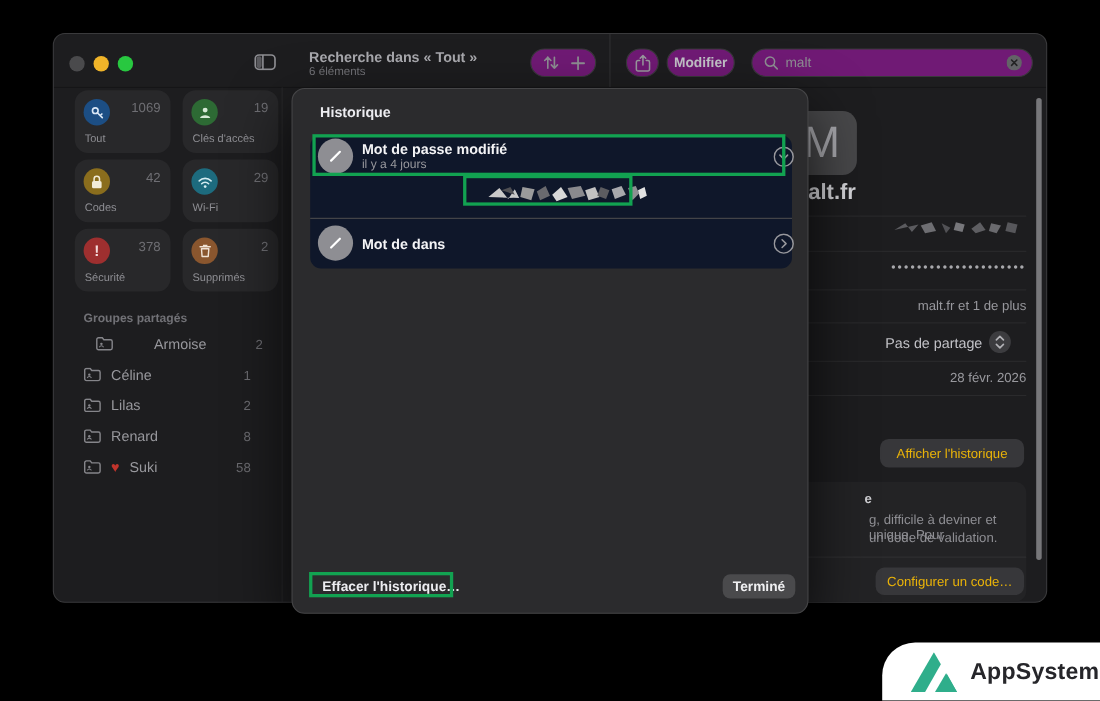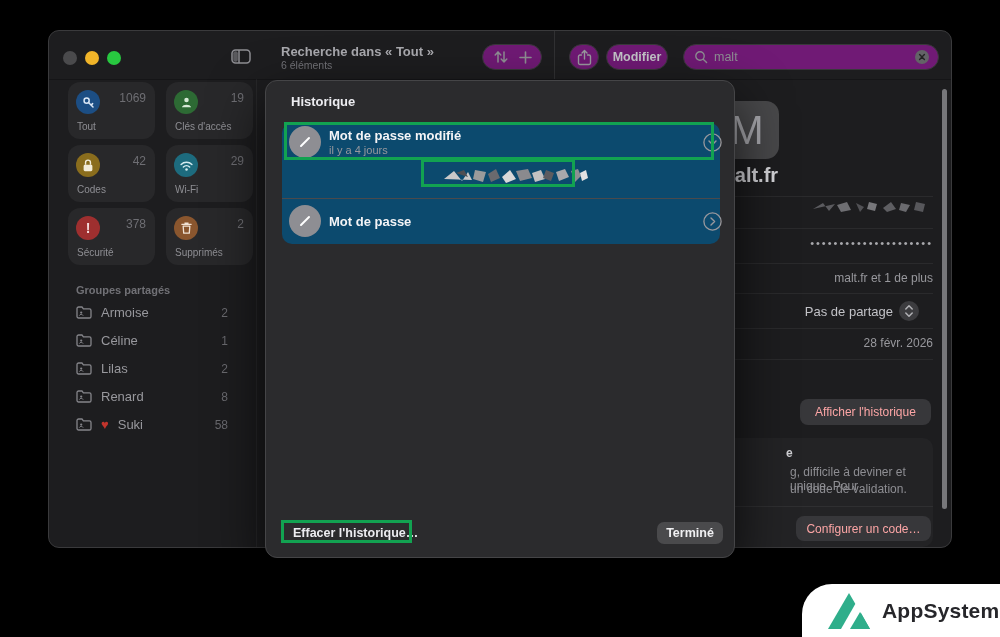--- a/index.html
+++ b/index.html
@@ -30,29 +30,29 @@
   .grp-label{font-size:13px;color:#98989d;margin-left:9px;}
   .grp-count{position:absolute;right:14px;font-size:12px;color:#6a6a6f;}
   .heart{color:#c2342c;font-size:13px;margin-left:9px;}
   
   .drow-sep{left:565px;height:1px;width:367px;background:rgba(255,255,255,0.06);}
   .dval{font-size:12px;color:#98989d;text-align:right;}
   .avatar{left:714px;top:100px;width:64px;height:58px;background:#48484a;border-radius:13px;
           color:#a9a9ae;font-size:40px;font-weight:300;display:flex;align-items:center;justify-content:center;}
   .site-title{left:716px;top:163px;font-size:20px;font-weight:bold;color:#d6d6da;}
   .pill-btn{background:#37373a;border-radius:8px;display:flex;align-items:center;justify-content:center;
-            font-size:12px;color:#fca5a5;}
+            font-size:12px;color:#eab308;}
   .card{left:560px;top:437px;width:372px;height:109px;background:#232325;border-radius:10px;}
   .card-line{font-size:12px;color:#8e8e93;}
   .scrollbar{left:941px;top:88px;width:5px;height:420px;background:#87878b;border-radius:3px;opacity:.85;}
   
   .modal{left:265px;top:80px;width:470px;height:478px;background:#2b2b2d;border:1px solid #454547;
          border-radius:12px;box-sizing:border-box;box-shadow:0 22px 55px rgba(0,0,0,.75);}
   .modal-title{left:25px;top:13px;font-size:13px;font-weight:bold;color:#ececf0;}
-  .hist-group{left:16px;top:42px;width:438px;height:121px;background:#0c4a6e;border-radius:10px;}
+  .hist-group{left:16px;top:42px;width:438px;height:121px;background:#0f172a;border-radius:10px;}
   .hist-divider{left:0;top:75px;width:438px;height:1px;background:#4a4a4c;}
   .pcircle{width:32px;height:32px;border-radius:50%;background:#8e8e93;display:flex;align-items:center;justify-content:center;}
   .row-title{font-size:13px;font-weight:bold;color:#f4f4f6;}
   .row-sub{font-size:11px;color:#98989d;}
   .footer-clear{font-size:12.5px;font-weight:600;color:#ececf0;}
   .done-btn{left:391px;top:441px;width:66px;height:22px;background:#4a4a4c;border-radius:7px;
             display:flex;align-items:center;justify-content:center;font-size:12.5px;font-weight:600;color:#f0f0f2;}
   
   .anno{border:3px solid #12a251;box-sizing:border-box;}
   
@@ -177,21 +177,21 @@
           <path d="M2 3.5 H12 M5.5 3.5 V2.2 H8.5 V3.5" fill="none" stroke="#f0e2d4" stroke-width="1.4" stroke-linecap="round"></path>
           <path d="M3.4 5.5 H10.6 L10 13 H4 Z" fill="none" stroke="#f0e2d4" stroke-width="1.4" stroke-linejoin="round"></path>
           </svg>
       </div>
       <span class="tcount">2</span>
       <span class="tlabel">Supprimés</span>
     </div>
 
     <div class="abs grp-hdr" style="left:27px;top:253px;">Groupes partagés</div>
 
-    <div class="abs grp-row" style="left:27px;top:268px;width:166px;">
+    <div class="abs grp-row" style="left:38px;top:268px;width:166px;gap:28px;">
       <svg width="16" height="13" viewBox="0 0 16 13">
         <path d="M1 2.6 A1.6 1.6 0 0 1 2.6 1 H6 l1.4 1.8 H13.4 A1.6 1.6 0 0 1 15 4.4 V10.4 A1.6 1.6 0 0 1 13.4 12 H2.6 A1.6 1.6 0 0 1 1 10.4 Z" fill="none" stroke="#85858a" stroke-width="1.3"></path>
         <circle cx="5.2" cy="6.6" r="1.1" fill="#85858a"></circle>
           <path d="M3.3 9.6 c0.8-1.7 3-1.7 3.8 0" fill="none" stroke="#85858a" stroke-width="1"></path>
       </svg>
       <span class="grp-label">Armoise</span>
       <span class="grp-count">2</span>
     </div>
 
     <div class="abs grp-row" style="left:27px;top:296px;width:166px;">
@@ -320,21 +320,21 @@
       </svg>
 
       <div class="abs hist-divider"></div>
 
       <div class="abs" style="left:0;top:76px;width:438px;height:45px;">
         <div class="abs pcircle" style="left:7px;top:6px;">
           <svg width="14" height="14" viewBox="0 0 14 14">
               <path d="M3 11 L11 3" stroke="#fff" stroke-width="2" stroke-linecap="round"></path>
             </svg>
         </div>
-        <div class="abs row-title" style="left:47px;top:15px;">Mot de passe</div>
+        <div class="abs row-title" style="left:47px;top:15px;">Mot de dans</div>
         <svg class="abs" style="left:421px;top:13px;" width="19" height="19" viewBox="0 0 19 19">
           <circle cx="9.5" cy="9.5" r="8.6" fill="none" stroke="#98989d" stroke-width="1.3"></circle>
           <path d="M8 6 L11.6 9.5 L8 13" fill="none" stroke="#98989d" stroke-width="1.4" stroke-linecap="round" stroke-linejoin="round"></path>
         </svg>
       </div>
     </div>
 
     <div class="abs footer-clear" style="left:27px;top:445px;">Effacer l'historique…</div>
     <div class="abs done-btn">
       <span>Terminé</span>

